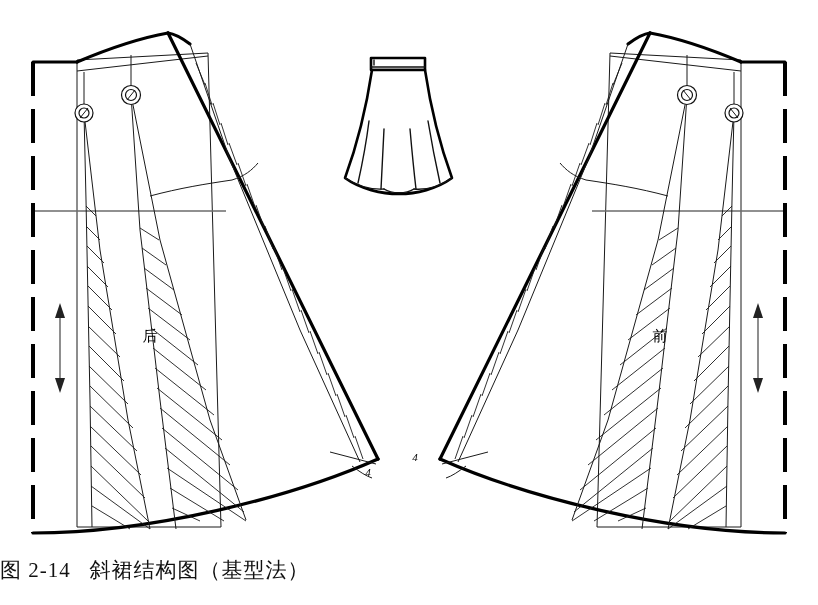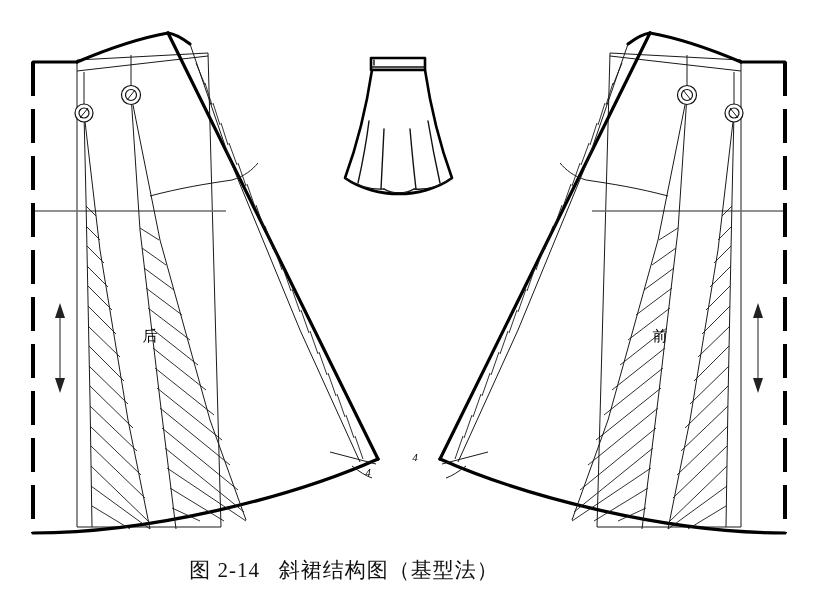--- a/index.html
+++ b/index.html
@@ -25,21 +25,21 @@
     position: absolute;
     left: 0;
     top: 0;
     display: block;
   }
   .caption {
     position: absolute;
     left: 0;
     top: 556px;
     width: 688px;
-    text-align: center;
+    text-align: left;
     font-size: 21px;
     letter-spacing: 1px;
     color: #111111;
     font-family: "Liberation Serif", "DejaVu Serif", serif;
     white-space: pre;
   }
   .piece-label {
     font-family: "Liberation Serif", "DejaVu Serif", serif;
     font-size: 15px;
     fill: #000000;

